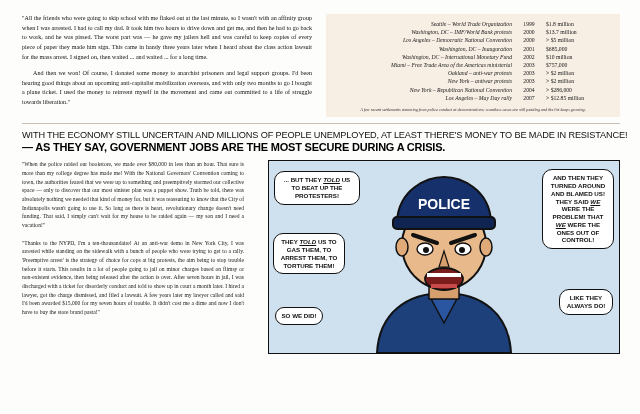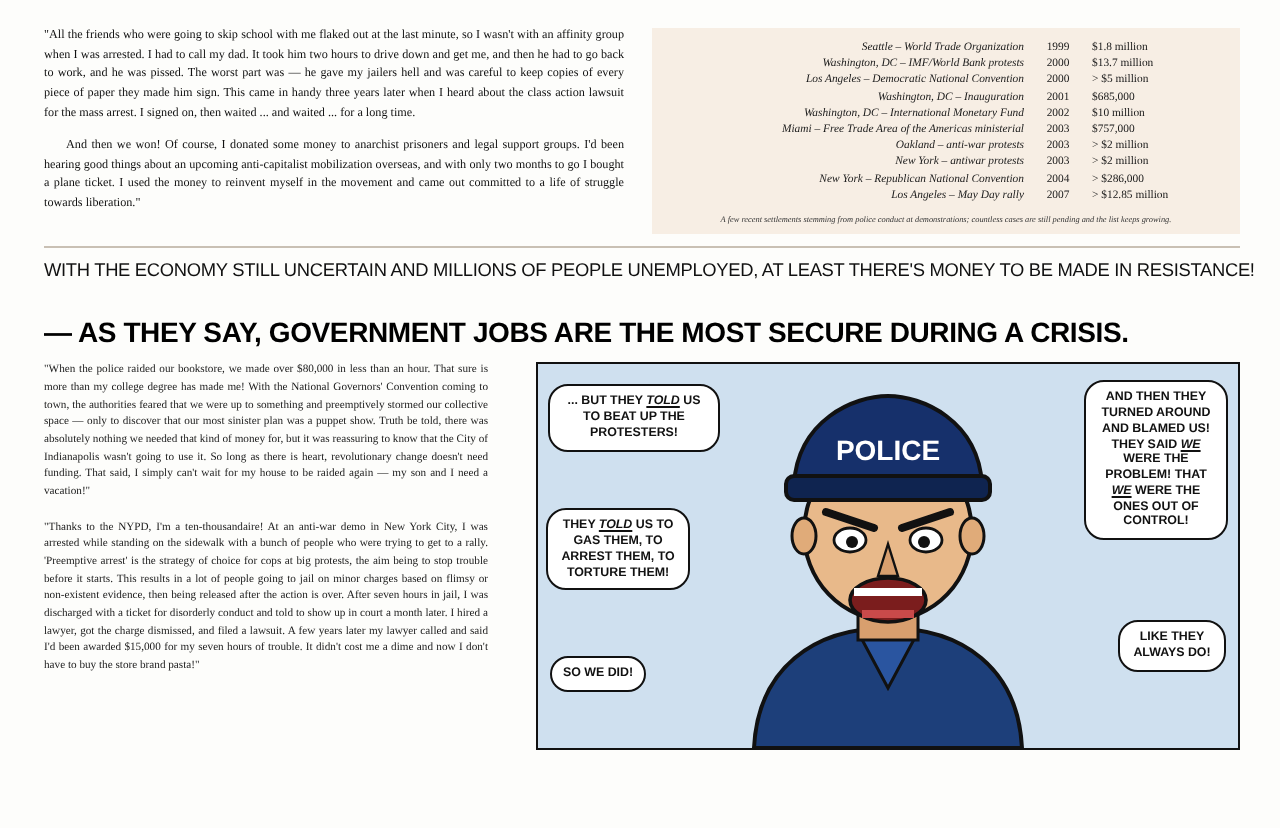--- a/index.html
+++ b/index.html
@@ -96,23 +96,23 @@
   .banner-line1 {
     font-family: "Liberation Sans", sans-serif;
     font-size: 9.2px;
     letter-spacing: -0.15px;
     color: #111;
     white-space: nowrap;
   }
   .banner-line2 {
     font-family: "Liberation Sans", sans-serif;
     font-weight: bold;
-    font-size: 14px;
+    font-size: 11px;
     letter-spacing: -0.2px;
-    margin-top: 18px;
+    margin-top: 1px;
     color: #000;
     white-space: nowrap;
   }
 
   
   .bottom {
     display: flex;
     gap: 24px;
     margin-top: 7px;
     align-items: flex-start;

